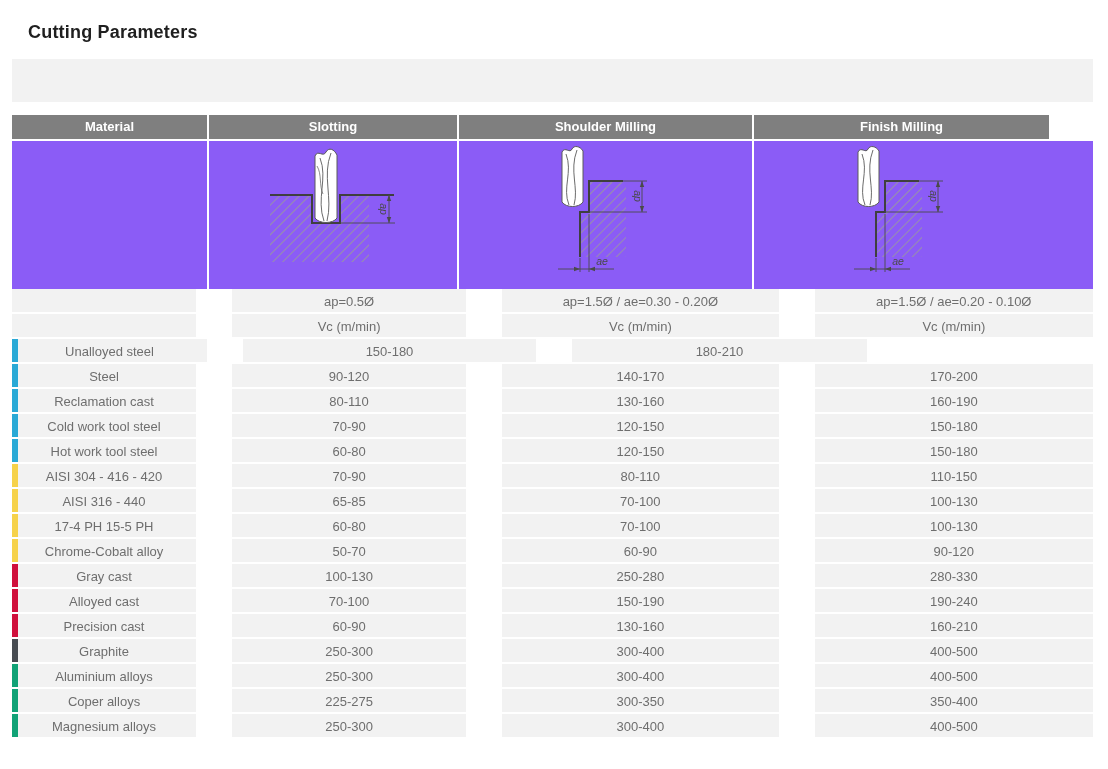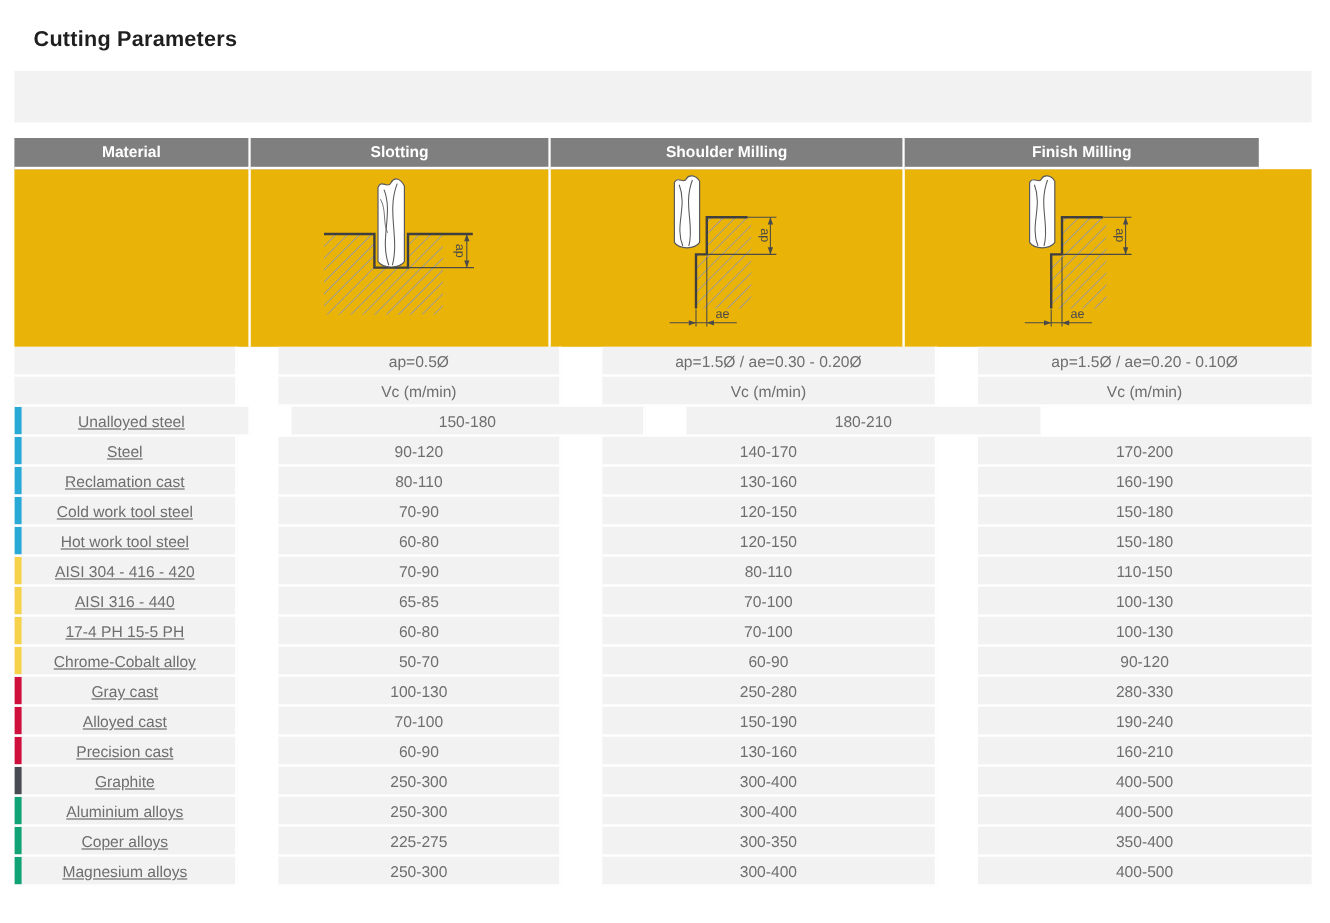--- a/index.html
+++ b/index.html
@@ -28,38 +28,38 @@
     height:26px; line-height:24px;
     background:#7f7f7f;
     color:#ffffff; font-size:13px; font-weight:700;
     text-align:center;
     border-bottom:2px solid #ffffff;
   }
   .c0{ width:197px; } .c1{ width:250px; } .c2{ width:295px;text-align:center; } .c3{ width:295px;text-align:center; }
   .th.c0,.th.c1,.th.c2,
   .td.c0,.td.c1,.td.c2,
   .dcell.c0,.dcell.c1,.dcell.c2{ border-right:2px solid #ffffff; }
-  .drow{ display:flex; background:#eab308; }
+  .drow{ display:flex; background:#8b5cf6;font-style:italic; }
   .dcell{
     box-sizing:border-box;
     height:148px;
     display:flex; justify-content:center; align-items:flex-start;
     padding-top:3px;
   }
   .prow,.row{ display:flex;gap:34px; }
   .td{
     box-sizing:border-box;
     height:25px; line-height:25px;
     background:#f2f2f2;
     border-bottom:2px solid #ffffff;
     color:#6e6e6e; font-size:13px;
     text-align:center;
     white-space:nowrap; overflow:hidden;
   }
-  .td.mat{ position:relative;text-decoration:underline; }
+  .td.mat{ position:relative; }
   .bar{
     position:absolute; left:0; top:0; bottom:0;
     width:6px; display:block;
   }
   svg text{
     font-family:"Liberation Sans", sans-serif;
     font-size:10.5px; fill:#4a4a4a;
   }
   .defs-holder{ position:absolute; width:0; height:0; }
 </style>

